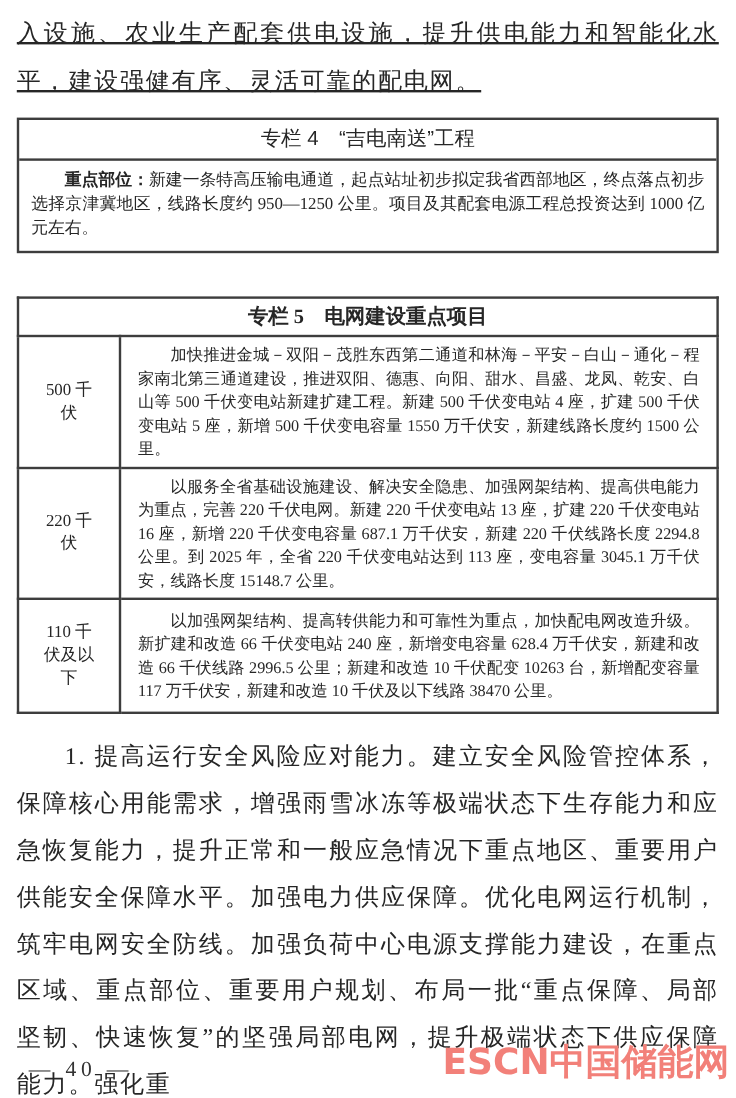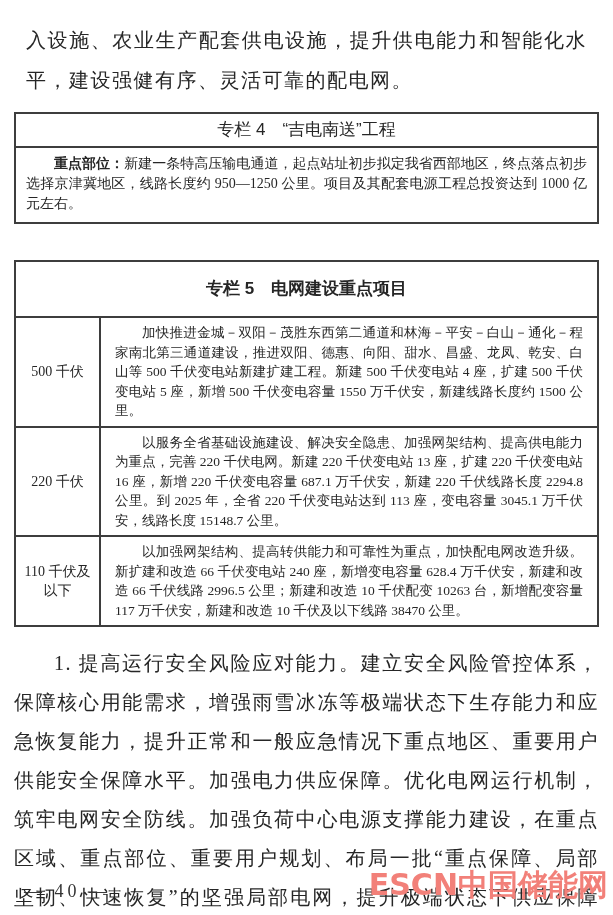--- a/index.html
+++ b/index.html
@@ -9,25 +9,26 @@
     width: 613px;
     height: 915px;
     background: #ffffff;
     overflow: hidden;
     padding: 8px 14px 0 14px;
     font-family: "Liberation Serif", "DejaVu Serif", serif;
     color: #262626;
   }
   
   .intro {
-    margin: 12px;
+    margin: 0;
     font-size: 20px;
     line-height: 40px;
     letter-spacing: 1.5px;
     text-align: justify;
+    text-decoration: underline;
   }
   
   .panel {
     margin-top: 10px;
     border: 2px solid #3d3d3d;
   }
   .panel-title {
     font-family: "Liberation Sans", "DejaVu Sans", sans-serif;
     font-weight: normal;
     font-size: 17px;
@@ -45,40 +46,40 @@
   .lbl { font-weight: bold; font-family: "Liberation Sans", "DejaVu Sans", sans-serif; }
   
   table.grid {
     width: 100%;
     border-collapse: collapse;
     margin-top: 36px;
     font-family: "Liberation Serif", "DejaVu Serif", serif;
   }
   table.grid th, table.grid td { border: 2px solid #3d3d3d; }
   .tbl-title {
-    font-family: Liberation Sans, sans-serif;
+    font-family: Liberation Serif, serif;
     font-size: 17px;
     font-weight: bold;
     line-height: 30px;
-    padding: 12px;
+    padding: 0;
   }
   .tbl-head th {
     font-family: "Liberation Sans", "DejaVu Sans", sans-serif;
     font-size: 15px;
     font-weight: bold;
     line-height: 26px;
     text-align: center;
     padding: 1px 0;
   }
   td.level {
     width: 85px;
     text-align: center;
     vertical-align: middle;
     font-size: 14px;
-    padding: 4px;
+    padding: 18px;
     line-height: 19px;
   }
   td.project {
     font-size: 13.5px;
     line-height: 19.5px;
     text-align: justify;
     padding: 5px 14px;
     vertical-align: middle;
   }
   td.project p { margin: 0; text-indent: 2em; }

